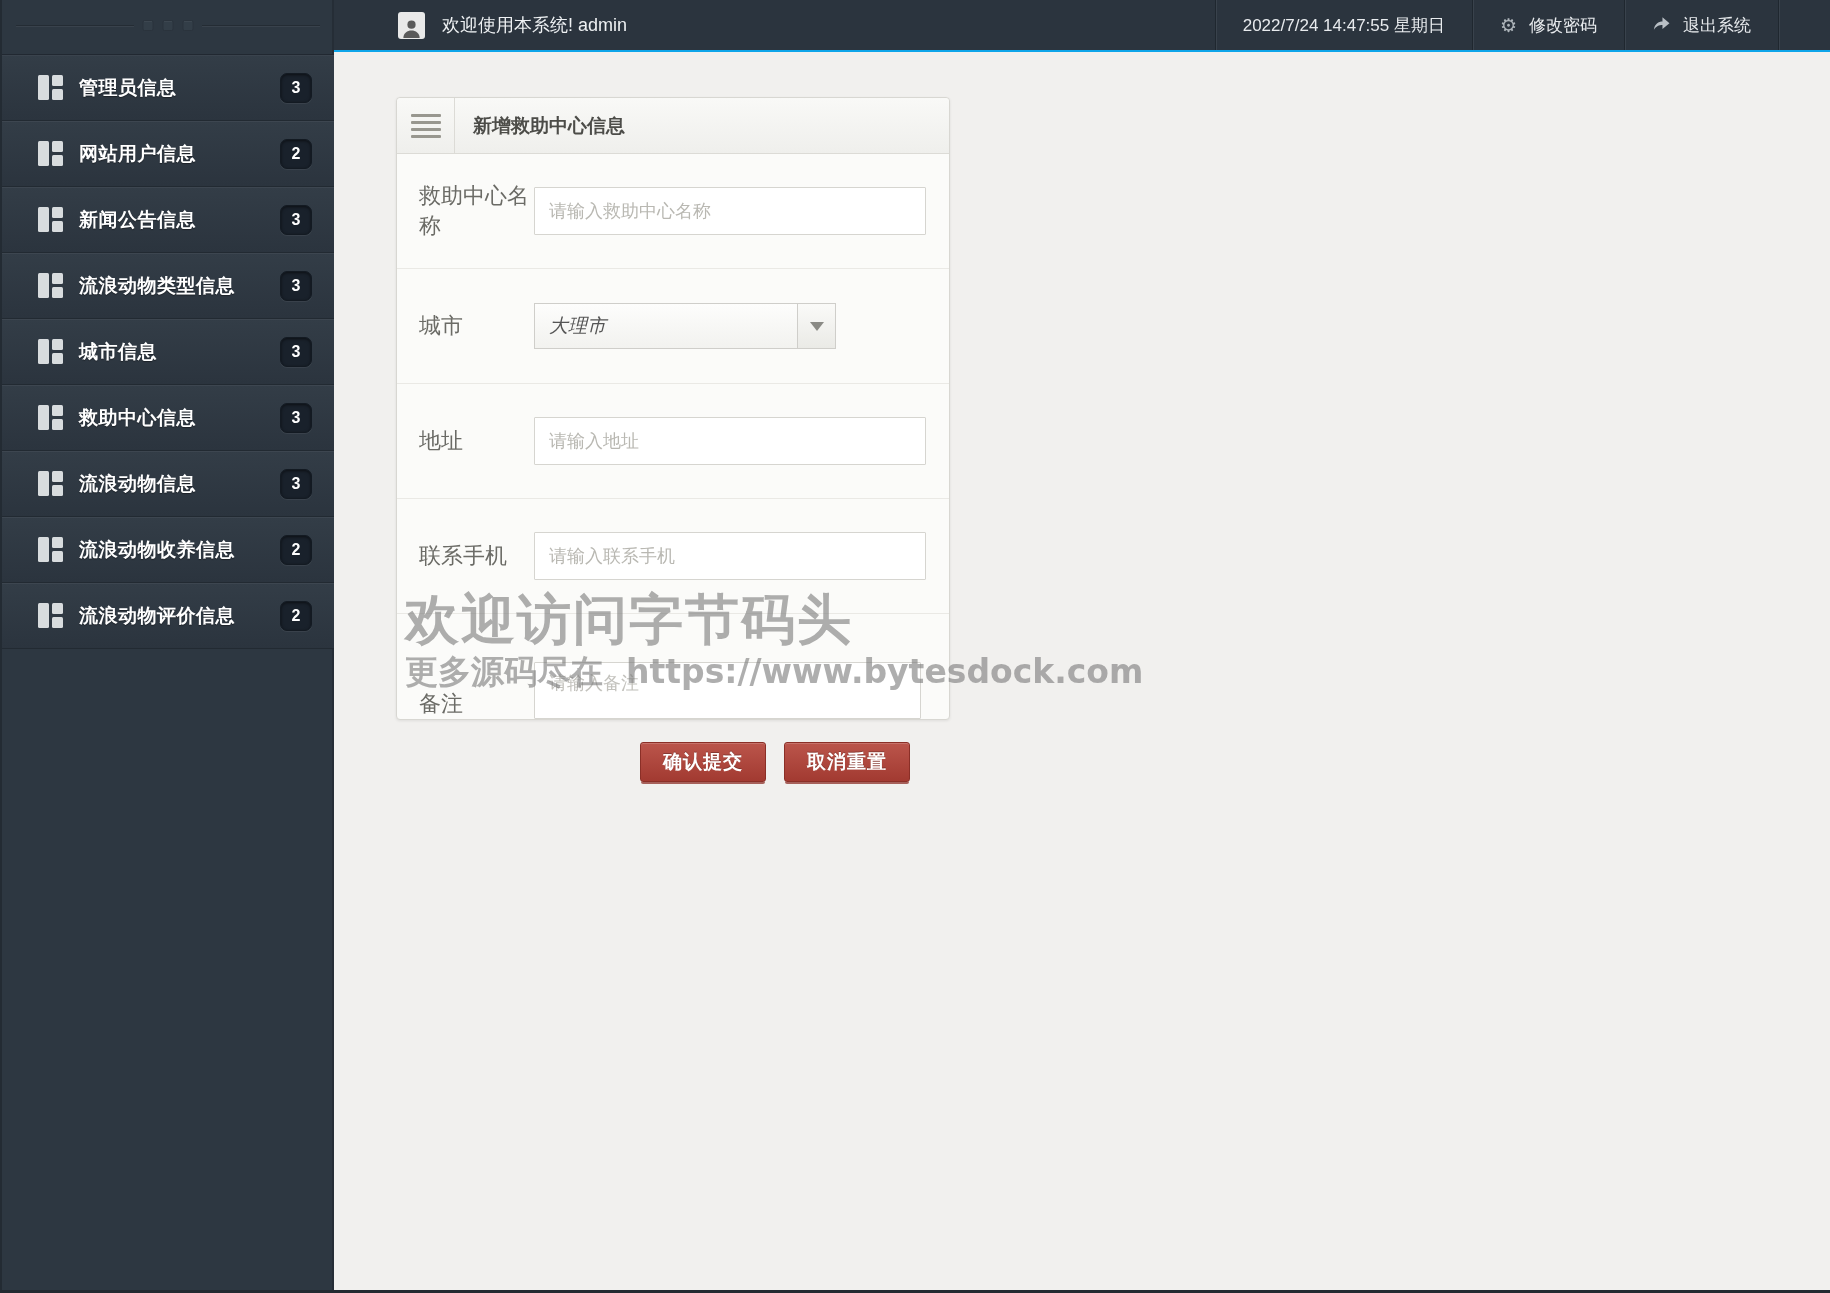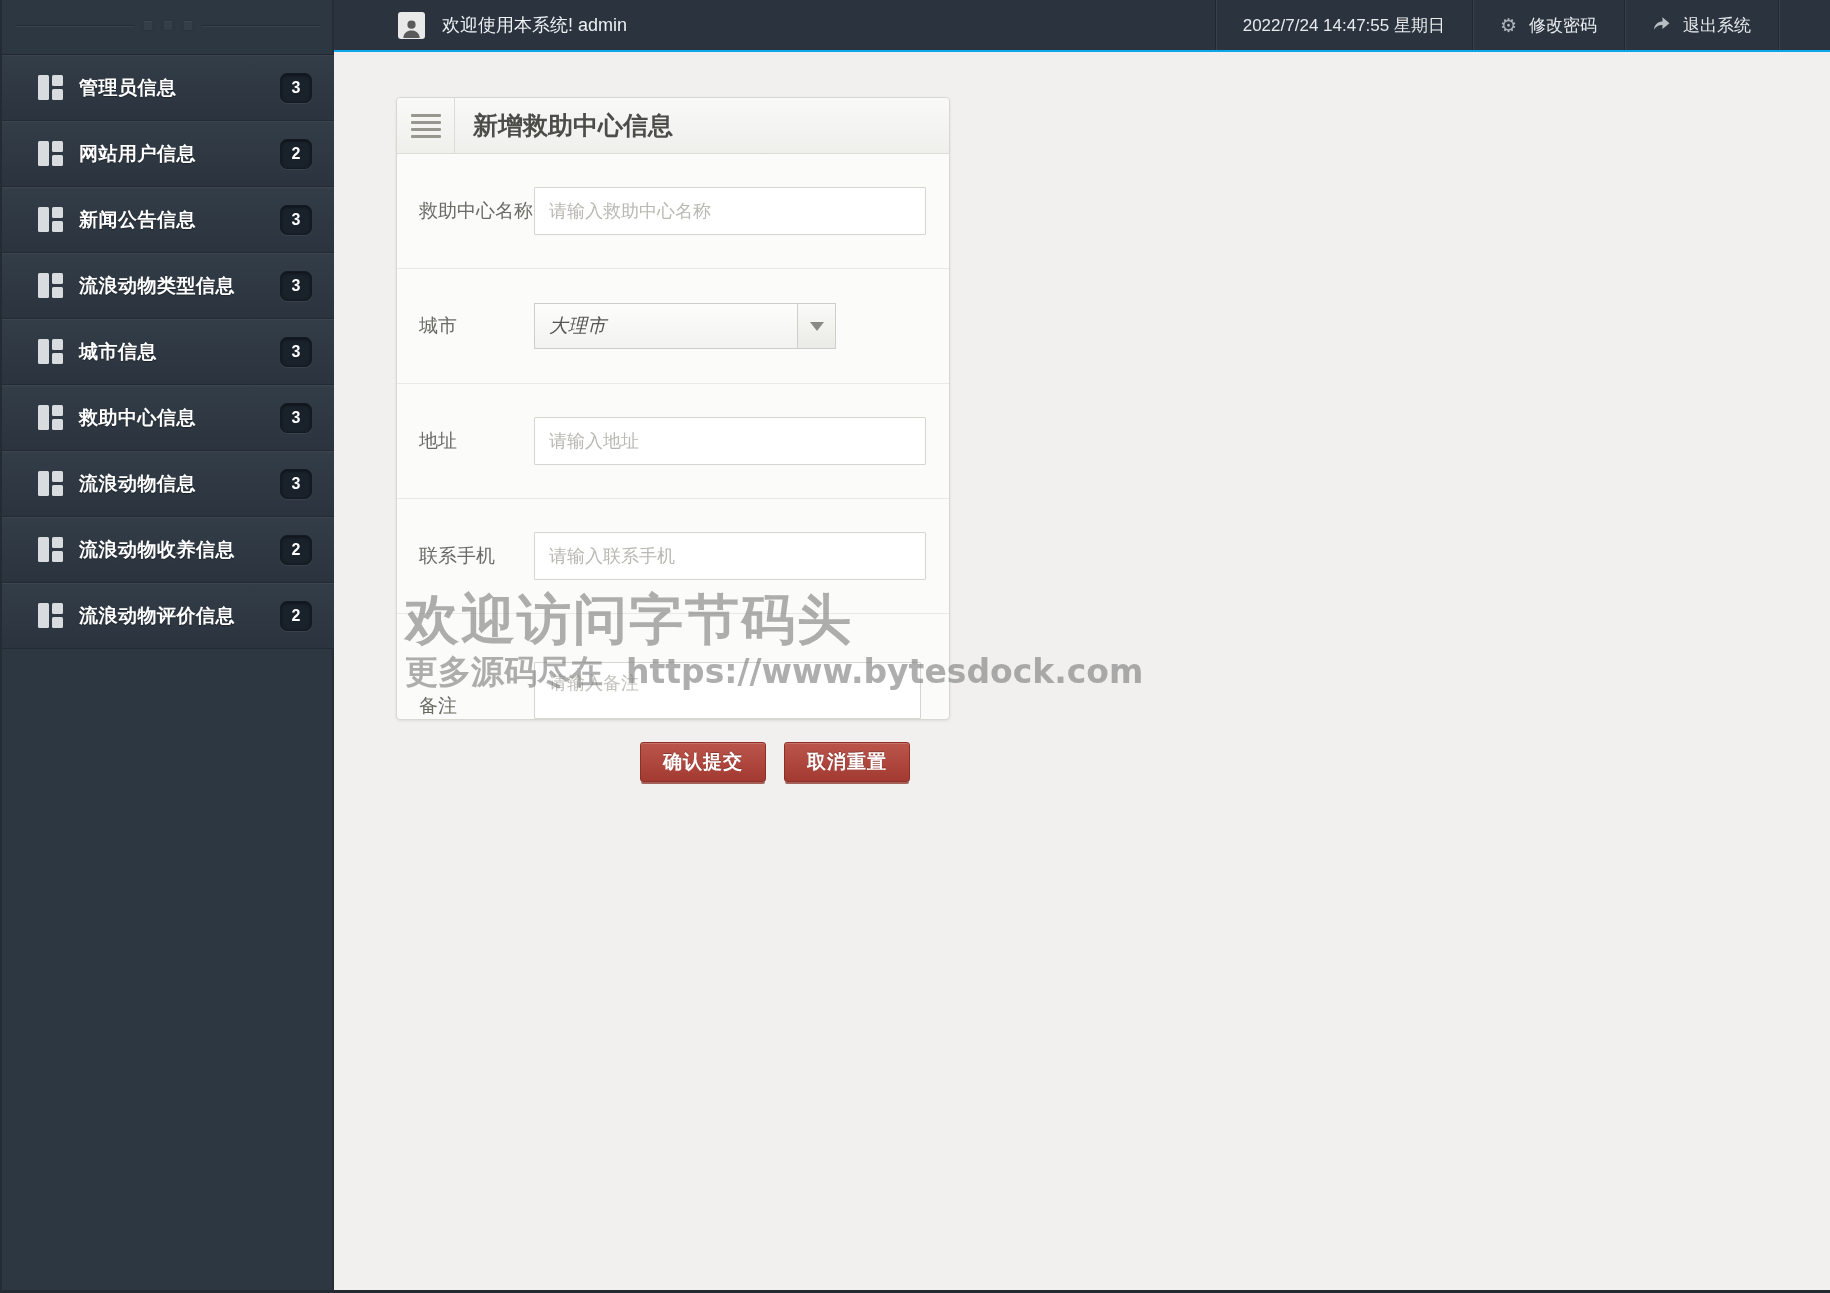--- a/index.html
+++ b/index.html
@@ -70,28 +70,28 @@
     box-shadow:0 1px 3px rgba(0,0,0,.08);
   }
   .panel-header {
     height:56px; display:flex; align-items:stretch;
     background:linear-gradient(#f9f9f7, #efefec);
     border-bottom:1px solid #dcdbd6; border-radius:4px 4px 0 0;
   }
   .burger { width:58px; display:flex; align-items:center; justify-content:center; border-right:1px solid #dcdbd6; cursor:pointer; }
   .burger-lines { width:30px; }
   .burger-lines i { display:block; height:3px; background:#98978f; margin:4px 0; border-radius:1px; }
-  .panel-title { display:flex; align-items:center; padding-left:18px; font-size:25px; font-weight:bold; color:#4c4c48; }
+  .panel-title { display:flex; align-items:center; padding-left:18px; font-size:19px; font-weight:bold; color:#4c4c48; }
 
   .form-row {
     height:115px; display:flex; align-items:center; padding-left:22px;
     border-bottom:1px solid #eae9e5;
   }
   .form-row.remark-row { height:105px; border-bottom:none; align-items:flex-end; }
-  .f-label { width:115px; flex-shrink:0; font-size:19px; color:#6b6b66; }
+  .f-label { width:115px; flex-shrink:0; font-size:22px; color:#6b6b66; }
   .remark-row .f-label { margin-top:52px; }
   .f-input {
     width:392px; height:48px; border:1px solid #d6d5d0; background:#fff;
     padding:0 14px; font-size:18px; color:#0f766e; outline:none; border-radius:1px;
     font-family:"Liberation Sans", sans-serif;
   }
   .f-input::placeholder { color:#b9b8b2; }
   .f-area {
     width:387px; height:57px; margin-top:39px;
     border:1px solid #d6d5d0; background:#fff; padding:8px 14px;

